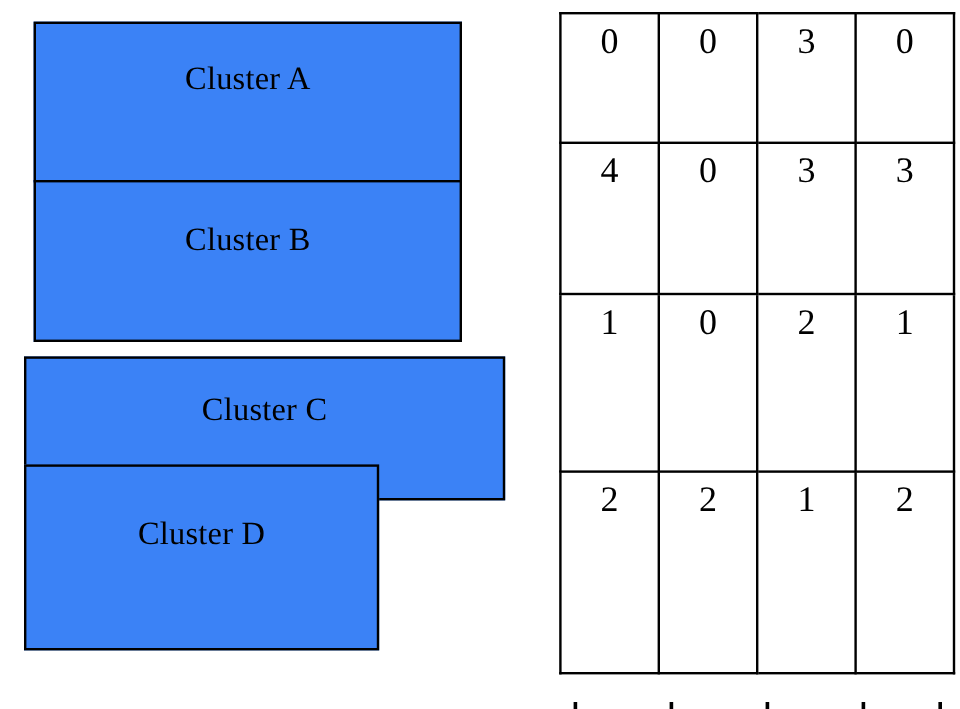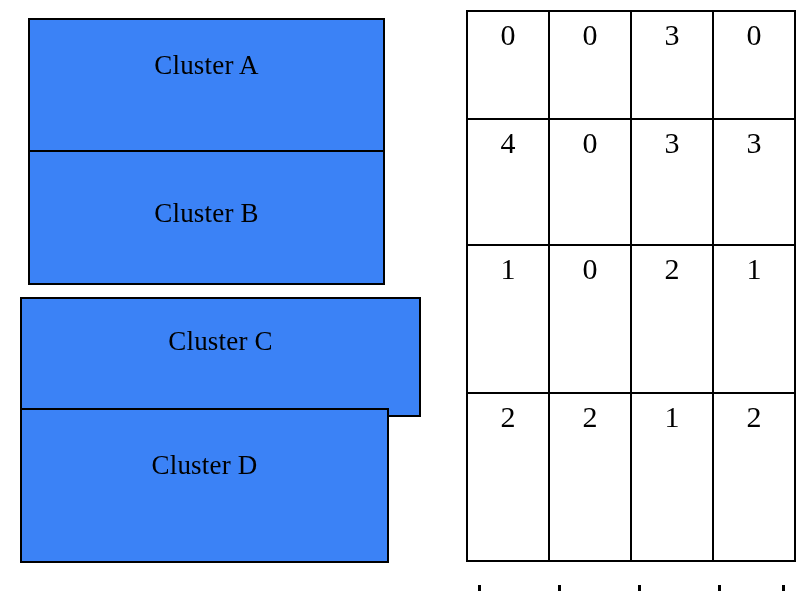--- a/index.html
+++ b/index.html
@@ -99,28 +99,28 @@
 
 <div id="figure-root">
 
   <div id="cluster-stack">
 
     <div class="cluster-box" style="left:8px; top:0px; width:357px; height:134px;">
       <span class="cluster-label" style="padding-top:32px;">Cluster A</span>
     </div>
 
     <div class="cluster-box" style="left:8px; top:132px; width:357px; height:135px;">
-      <span class="cluster-label" style="padding-top:48px;">Cluster B</span>
+      <span class="cluster-label" style="padding-top:34px;">Cluster B</span>
     </div>
 
     <div class="cluster-box" style="left:0px; top:279px; width:401px; height:120px;">
       <span class="cluster-label" style="padding-top:29px;">Cluster C</span>
     </div>
 
-    <div class="cluster-box" style="left:0px; top:390px; width:369px; height:155px;">
+    <div class="cluster-box" style="left:0px; top:369px; width:296px; height:155px;">
       <span class="cluster-label" style="padding-top:42px;">Cluster D</span>
     </div>
 
   </div>
 
   <table id="value-table">
     <tbody>
       <tr style="height:108px;">
         <td>
             <span class="cell-value">0</span>

